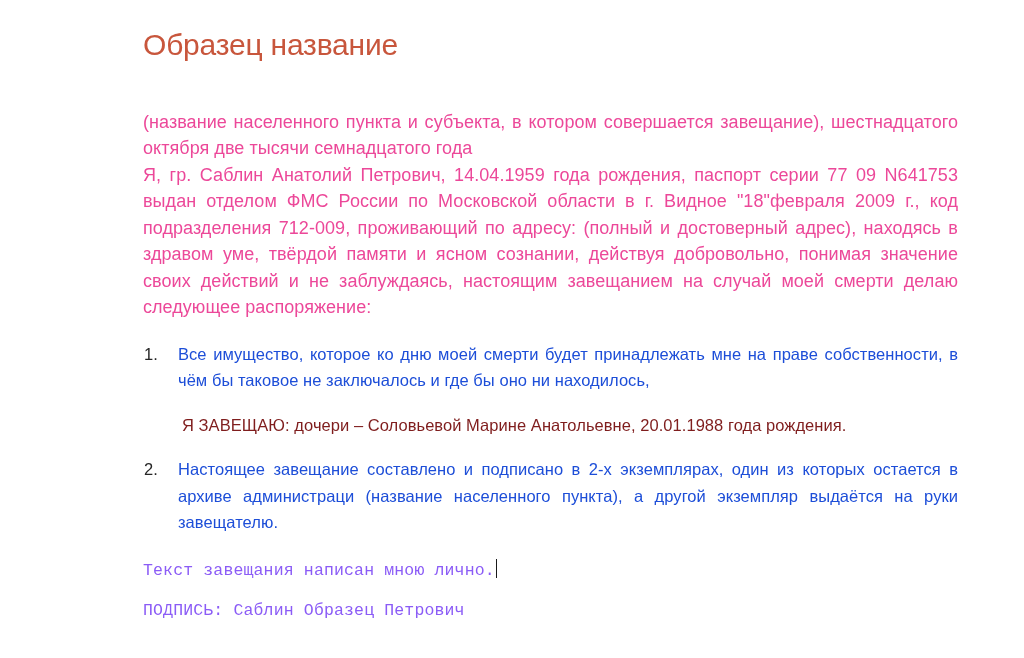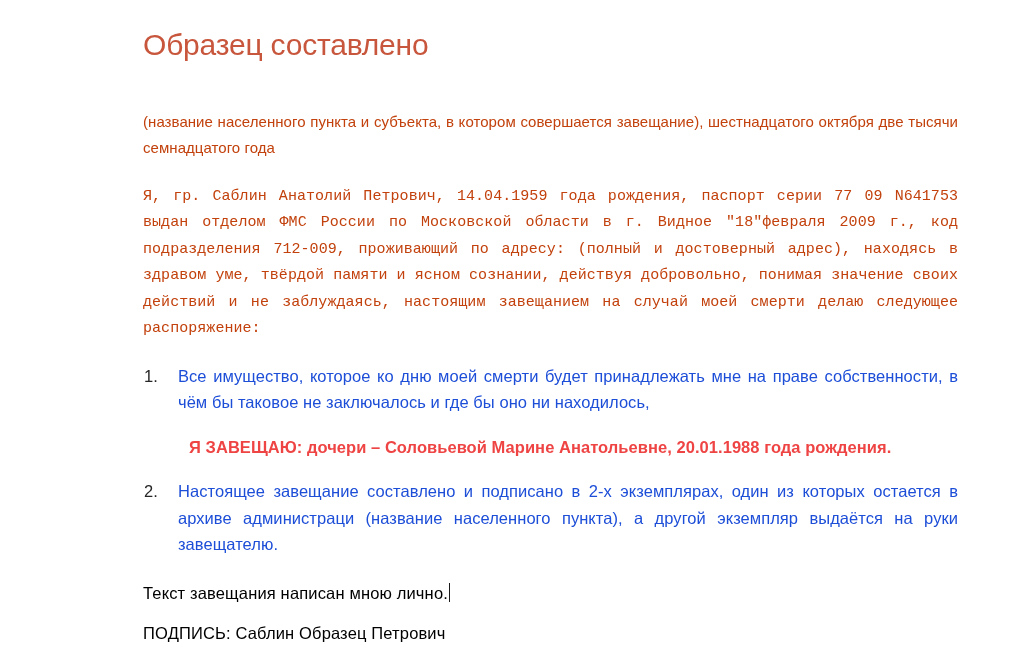--- a/index.html
+++ b/index.html
@@ -34,35 +34,33 @@
     font-weight: 400;
     line-height: 1.15;
     letter-spacing: -0.2px;
     color: #C8563C;
     padding-top: 28px;
   }
 
   
   .para {
     margin: 0;
-    font-size: 15px;
+    font-size: 18px;
     line-height: 26.5px;
-    color: #c2410c;
+    color: #ec4899;
     text-align: justify;
     text-justify: inter-word;
     letter-spacing: 0.05px;
   }
 
   .para-intro {
     margin-top: 46px;
   }
 
   .para-body {
-    margin-top: 22px;
-    font-family: Liberation Mono, monospace;
   }
 
   
   .ol-list {
     margin: 20px 0 0 0;
     padding: 0;
     list-style: none;
     counter-reset: willitem;
   }
 
@@ -89,37 +87,36 @@
     margin: 0;
     font-size: 16.5px;
     line-height: 26.5px;
     color: #1d4ed8;
     text-align: justify;
     text-justify: inter-word;
     letter-spacing: 0.05px;
   }
 
   .ol-subtext {
-    margin: 18px 0 0 11px;
+    margin: 18px 0 0 4px;
     font-size: 16.5px;
     line-height: 26.5px;
-    color: #ef4444;
+    color: #7f1d1d;
     text-align: left;
     letter-spacing: 0.05px;
-    font-weight: bold;
   }
 
   
   .closing {
     margin: 0;
     font-size: 16.5px;
     line-height: 26.5px;
-    color: #000000;
+    color: #8b5cf6;
     text-align: left;
-    font-family: Liberation Sans, sans-serif;
+    font-family: Liberation Mono, monospace;
     letter-spacing: 0.15px;
   }
 
   .closing-first {
     margin-top: 22px;
   }
 
   .closing-second {
     margin-top: 14px;
   }
@@ -133,21 +130,21 @@
     vertical-align: -3px;
     margin-left: 1px;
   }
 </style>
 </head>
 <body>
 
 <div class="page">
   <div class="content">
 
-    <h1 class="doc-title">Образец составлено</h1>
+    <h1 class="doc-title">Образец название</h1>
 
     <p class="para para-intro">(название населенного пункта и субъекта, в котором совершается завещание), шестнадцатого октября две тысячи семнадцатого года</p>
 
     <p class="para para-body">Я, гр. Саблин Анатолий Петрович, 14.04.1959 года рождения, паспорт серии 77 09 N641753 выдан отделом ФМС России по Московской области в г. Видное "18"февраля 2009 г., код подразделения 712-009, проживающий по адресу: (полный и достоверный адрес), находясь в здравом уме, твёрдой памяти и ясном сознании, действуя добровольно, понимая значение своих действий и не заблуждаясь, настоящим завещанием на случай моей смерти делаю следующее распоряжение:</p>
 
     <ol class="ol-list">
 
       <li class="ol-item">
         <span class="ol-marker">1.</span>
         <p class="ol-text">Все имущество, которое ко дню моей смерти будет принадлежать мне на праве собственности, в чём бы таковое не заключалось и где бы оно ни находилось,</p>

